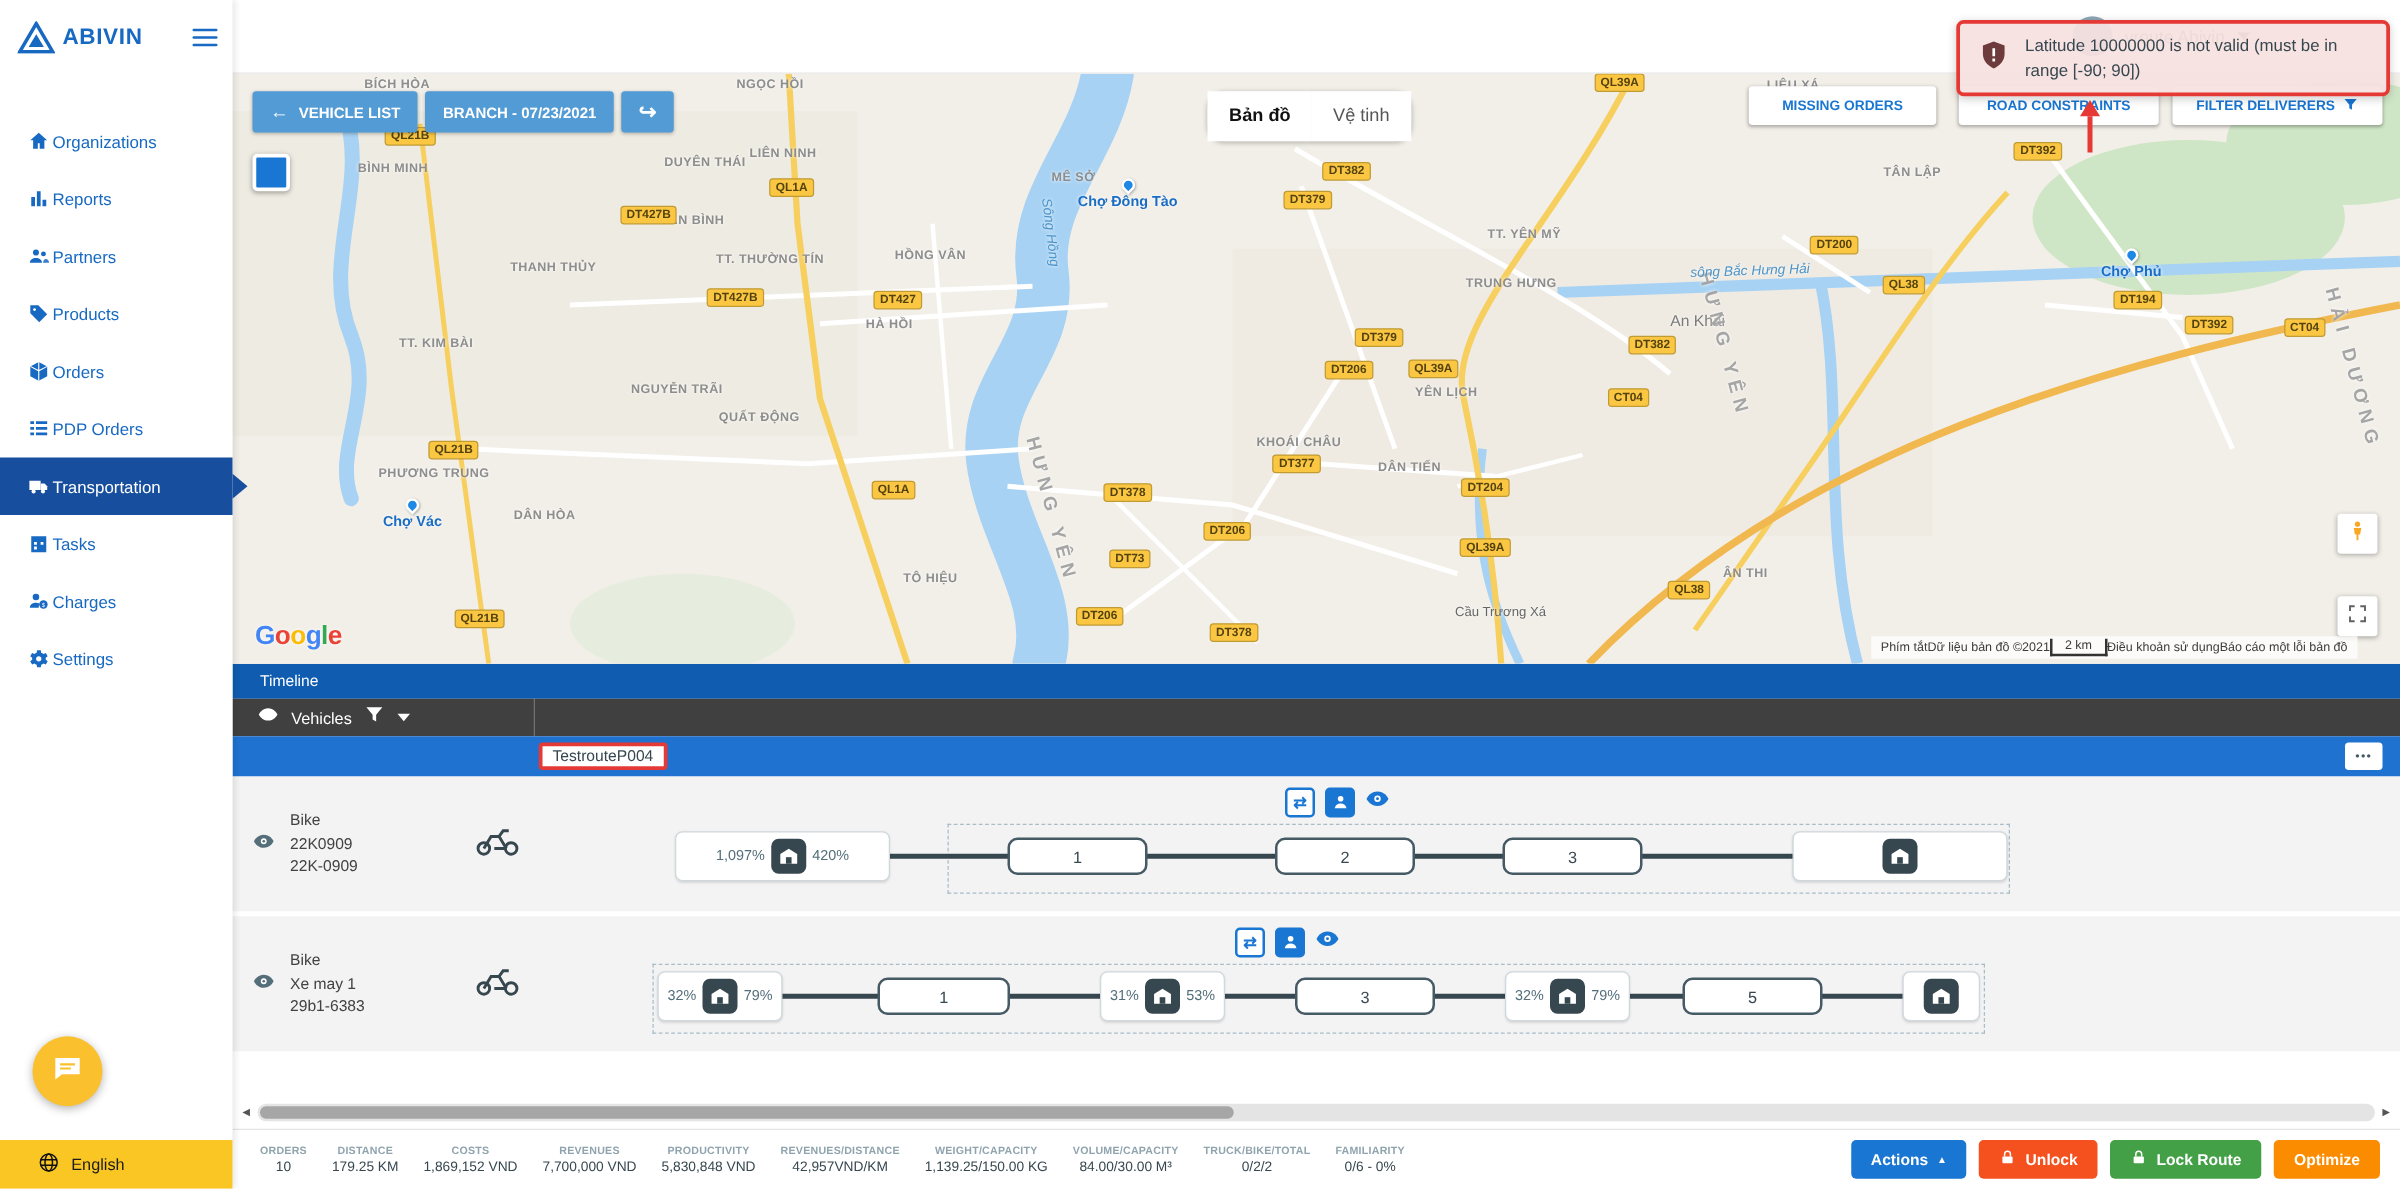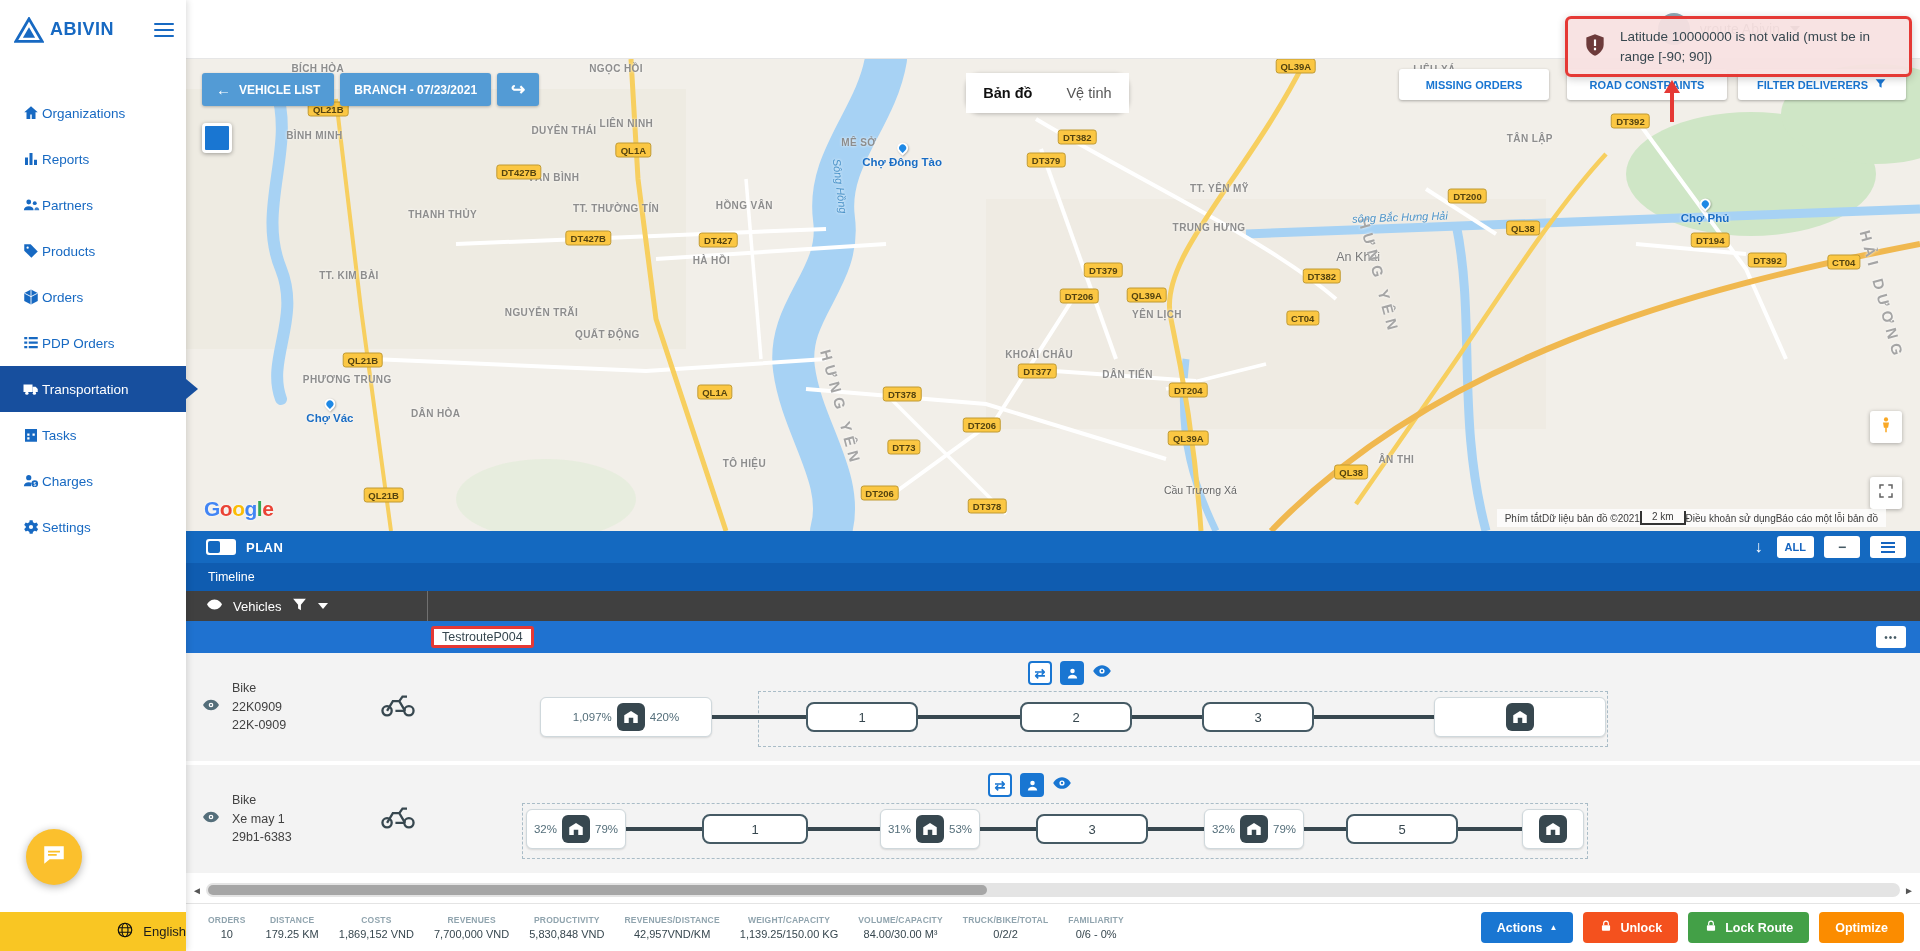--- a/index.html
+++ b/index.html
@@ -14,21 +14,21 @@
   .burger { width:20px; cursor:pointer; }
   .burger span { display:block; height:2px; background:#1769c2; margin:4px 0; border-radius:1px; }
   nav { margin-top:31px; flex:1; }
   .nav-item { height:46px; display:flex; align-items:center; padding-left:22px; gap:2px; color:#1769c2; font-size:13.5px; cursor:pointer; position:relative; }
   .nav-item .icon { width:18px; height:18px; display:inline-flex; }
   .nav-item .icon svg { width:18px; height:18px; fill:currentColor; }
   .nav-item.active { background:#174f9e; color:#fff; }
   .nav-item.active::after { content:""; position:absolute; right:-12px; top:50%; margin-top:-10px; border-left:12px solid #174f9e; border-top:10px solid transparent; border-bottom:10px solid transparent; }
   .chat-fab { position:absolute; left:26px; bottom:66px; width:56px; height:56px; border-radius:50%; background:#fbc02d; box-shadow:0 2px 8px rgba(0,0,0,.3), 0 0 0 5px rgba(255,255,255,.9); display:flex; align-items:center; justify-content:center; cursor:pointer; }
   .chat-fab svg { width:26px; height:26px; }
-  .lang-bar { height:39px; background:#f9c623; display:flex; align-items:center; padding-left:46px; gap:9px; font-size:13px; color:#1c1c1c; cursor:pointer;justify-content:flex-end; }
+  .lang-bar { height:39px; background:#f9c623; display:flex; align-items:center; padding-left:30px; gap:9px; font-size:13px; color:#1c1c1c; cursor:pointer; }
   .lang-bar svg { width:18px; height:18px; }
 
   
   .main { flex:1; display:flex; flex-direction:column; position:relative; }
   .topbar { height:59px; background:#fff; border-bottom:1px solid #e6e6e6; position:relative; }
   .user-menu { position:absolute; right:120px; top:13px; display:flex; align-items:center; gap:10px; z-index:5; }
   .avatar { width:32px; height:32px; border-radius:50%; background:#8fa8b5; }
   .user-name { color:#757575; font-size:14px; }
   .user-caret { width:0; height:0; border-left:5px solid transparent; border-right:5px solid transparent; border-top:6px solid #757575; }
 
@@ -563,34 +563,20 @@
       <div class="map-attrib">
         <span class="lnk">Phím tắt</span>
         <span>Dữ liệu bản đồ ©2021</span>
         <span class="scale">2 km</span>
         <span class="lnk">Điều khoản sử dụng</span>
         <span class="lnk">Báo cáo một lỗi bản đồ</span>
       </div>
     </div>
 
     <div class="plan">
-      <div class="plan-bar">
-        <span class="plan-toggle"></span>
-        <span class="plan-title">PLAN</span>
-        <span class="dl">↓</span>
-        <span class="chip">ALL</span>
-        <span class="chip icon-chip">−</span>
-        <span class="chip">
-            <span class="bars">
-              <span></span>
-              <span></span>
-              <span></span>
-            </span>
-          </span>
-      </div>
 
       <div class="timeline-bar">
           <span>Timeline</span>
         </div>
 
       <div class="header-row">
         <div class="veh-col">
           <span class="icon"><svg viewBox="0 0 24 24">
                 <path d="M12 5C6 5 2.3 10 1.5 12c.8 2 4.5 7 10.5 7s9.7-5 10.5-7C21.7 10 18 5 12 5z"></path>
                 <circle cx="12" cy="12" r="3.1" fill="#fff"></circle>

